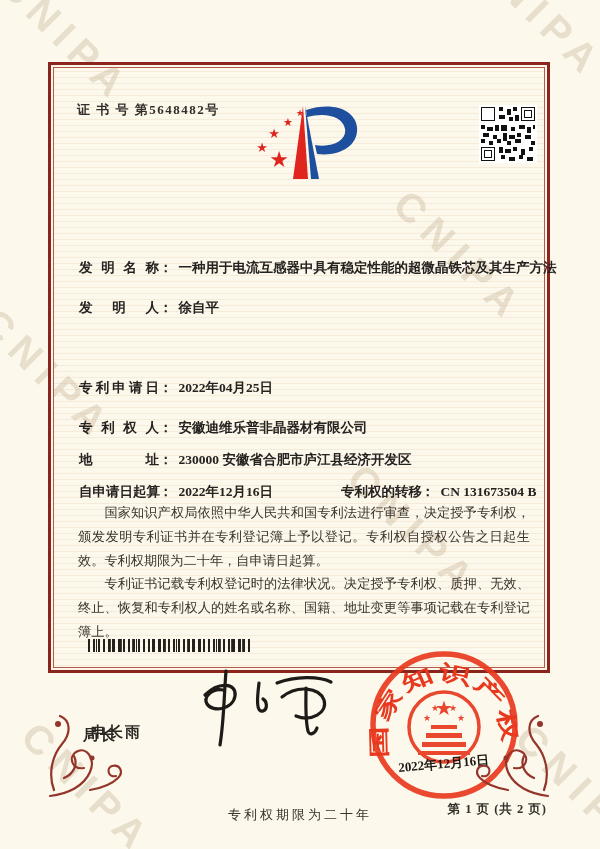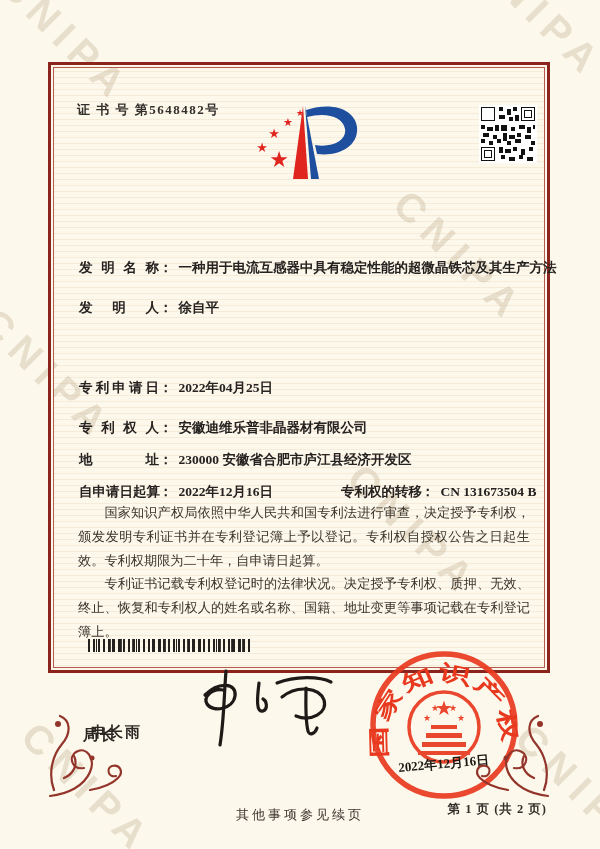--- a/index.html
+++ b/index.html
@@ -234,13 +234,13 @@
 </svg>
 <svg class="flourish fl-br" width="96" height="100" viewBox="0 0 96 100" fill="none" stroke="#93352b" stroke-width="2.2" stroke-linecap="round">
   <path d="M6,96 C24,94 40,86 46,72 C52,58 42,46 32,52 C24,57 28,70 40,68"></path>
   <path d="M10,90 C4,74 8,56 18,44 C28,32 26,20 16,16"></path>
   <path d="M20,78 C30,74 34,64 30,56"></path>
   <path d="M46,90 C58,88 68,84 74,78 C80,72 76,64 68,66 C62,68 64,78 72,76"></path>
   <circle cx="14" cy="24" r="3" fill="#93352b" stroke="none"></circle>
   <circle cx="48" cy="58" r="2.5" fill="#93352b" stroke="none"></circle>
 </svg>
 
-<div class="continuation">其他事项参见续页</div>
+<div class="continuation">专利权期限为二十年</div>
 
 </body></html>

